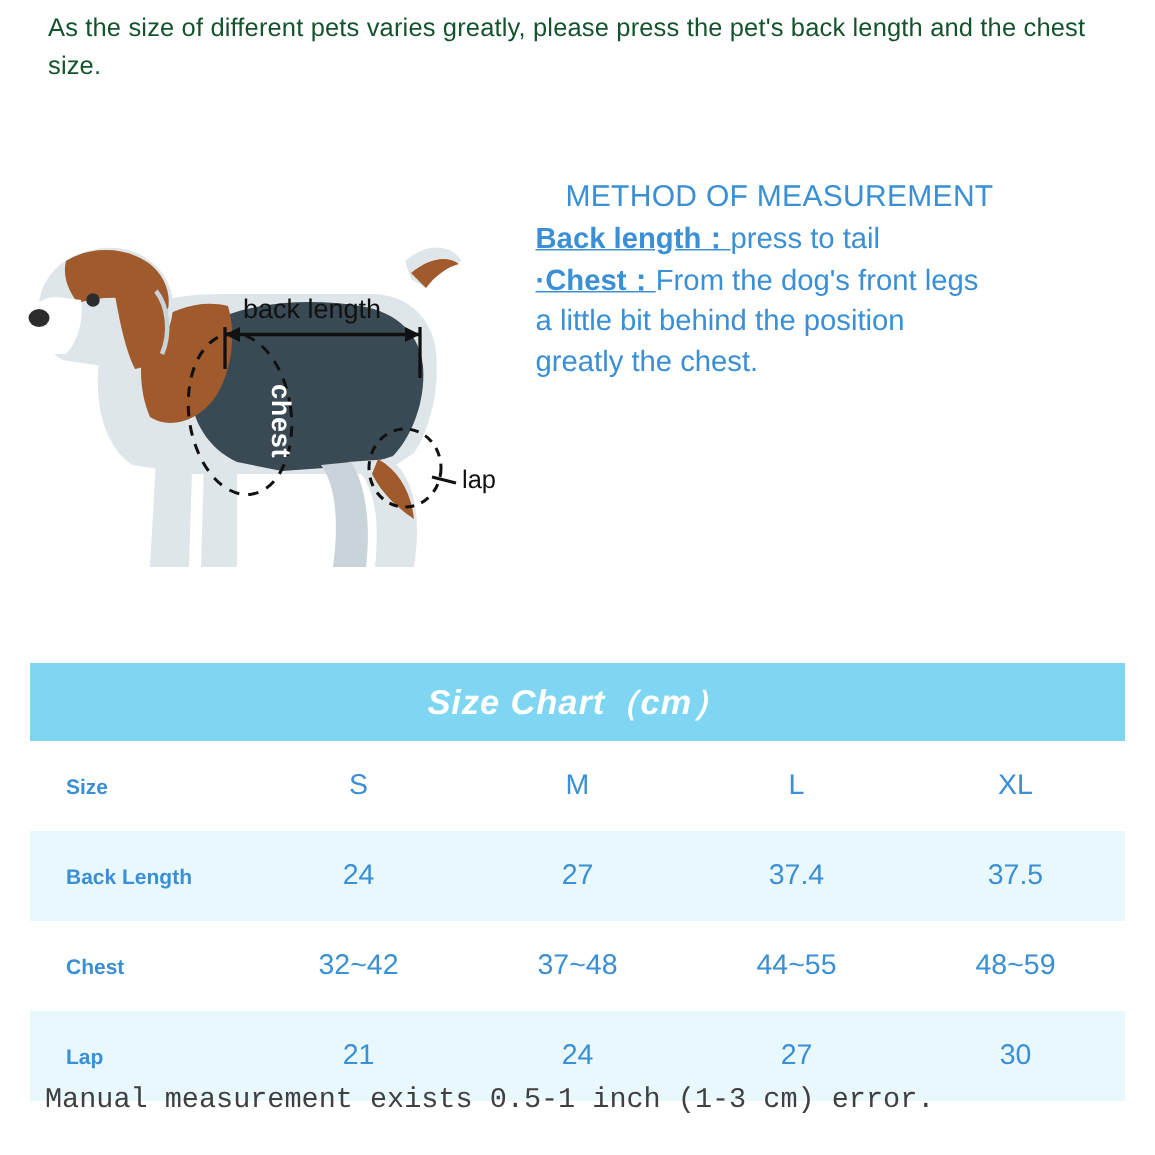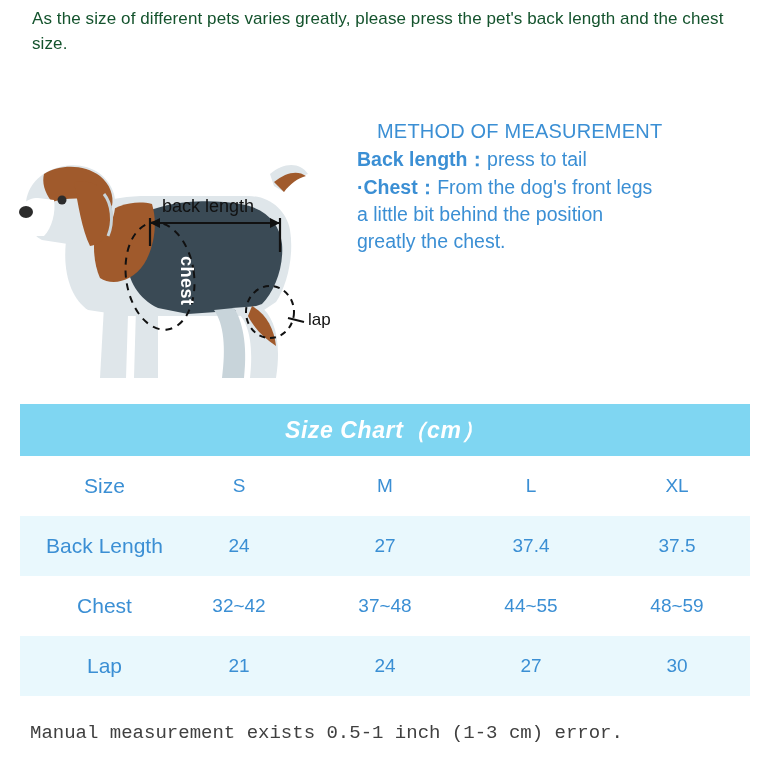--- a/index.html
+++ b/index.html
@@ -81,56 +81,58 @@
     margin-left: 20px;
   }
   .method-item {
     font-size: 19.5px;
     line-height: 27px;
     color: #3b8fd4;
     margin-bottom: 1px;
   }
   .method-item b {
     font-weight: 700;
+    text-decoration: underline;
   }
   
   .chart {
     position: absolute;
     left: 20px;
     top: 404px;
     width: 730px;
   }
   .chart-header {
     background: #7fd6f2;
     height: 52px;
     line-height: 52px;
     text-align: center;
     color: #ffffff;
     font-size: 23px;
     font-weight: 700;
     font-style: italic;
     letter-spacing: 0.6px;
+    margin-top: 38px;
   }
   table.size-table {
     width: 100%;
     border-collapse: collapse;
     table-layout: fixed;
   }
   table.size-table td {
     height: 58px;
     font-size: 19px;
     color: #3b8fd4;
     text-align: center;
     vertical-align: middle;
   }
   table.size-table td.rowhead {
-    font-weight: 400;
-    text-align: center;
+    font-weight: 700;
+    text-align: left;
     padding-left: 24px;
-    font-size: 21px;
+    font-size: 14px;
   }
   tr.row-even td { background: #ffffff; }
   tr.row-odd td  { background: #e9f8fd; }
   
   .footer {
     position: absolute;
     left: 30px;
     top: 722px;
     font-size: 19px;
     color: #404040;

